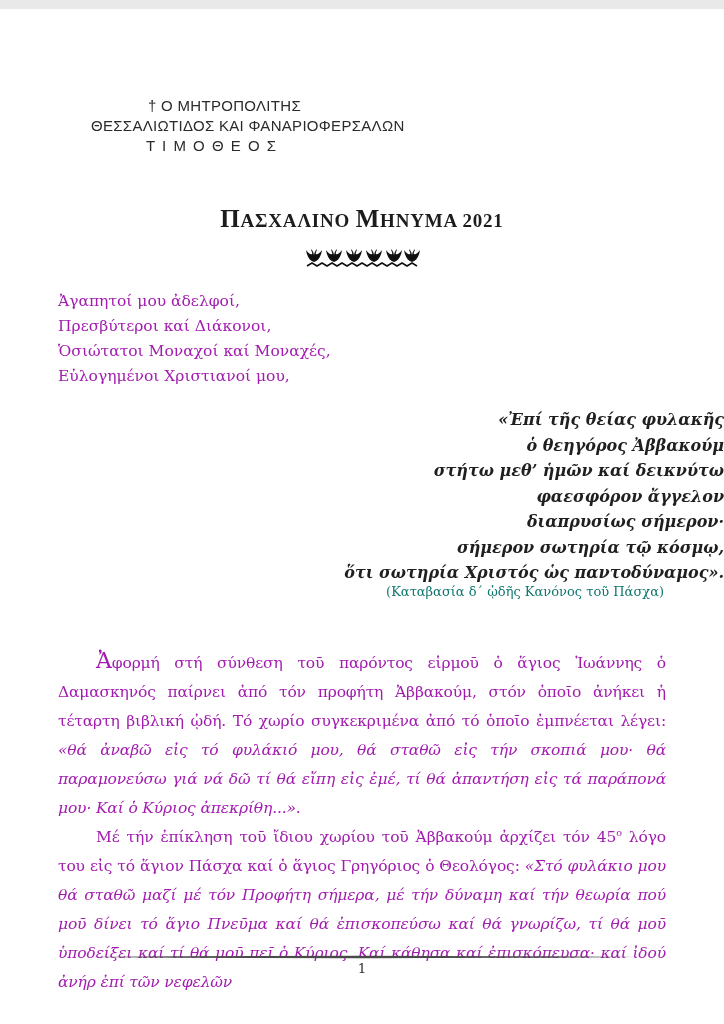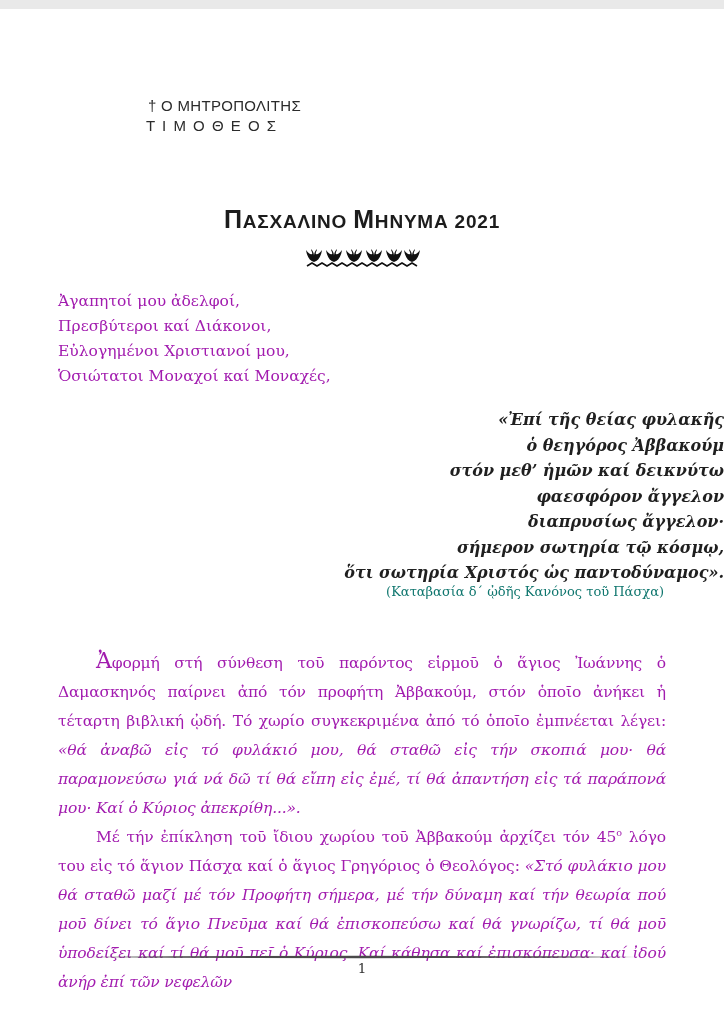--- a/index.html
+++ b/index.html
@@ -31,21 +31,21 @@
   .letterhead .lh3 { padding-left: 82px; letter-spacing: 1.5px; }
 
   
   .doc-title {
     position: absolute;
     top: 196px;
     left: 0;
     width: 724px;
     margin: 0;
     text-align: center;
-    font-family: Liberation Sans, sans-serif;
+    font-family: Liberation Serif, serif;
     font-weight: bold;
     font-size: 19px;
     letter-spacing: 0.8px;
     color: #1c1c1c;
     white-space: pre;
   }
   .doc-title .bigcap { font-size: 25px; }
 
   
   .ornament-wrap {
@@ -124,20 +124,21 @@
     color: #333333;
   }
 </style>
 </head>
 <body>
 
 <div class="page">
 
   <div class="letterhead">
     <div class="lh1">† Ο ΜΗΤΡΟΠΟΛΙΤΗΣ</div>
+    <div class="lh2">ΘΕΣΣΑΛΙΩΤΙΔΟΣ ΚΑΙ ΦΑΝΑΡΙΟΦΕΡΣΑΛΩΝ</div>
     <div class="lh3">Τ Ι Μ Ο Θ Ε Ο Σ</div>
   </div>
 
   <h1 class="doc-title"><span class="bigcap">Π</span><span>ΑΣΧΑΛΙΝΟ </span><span class="bigcap">Μ</span><span>ΗΝΥΜΑ </span><span>2021</span></h1>
 
   <div class="ornament-wrap">
     <svg width="118" height="24" viewBox="0 0 118 24" aria-hidden="true">
       <defs>
         <g id="palm" fill="#111111">
           <path d="M9 14 C5 13 2 9 1 2 C4 6 6 7 7 6 C8 5 6 3 6 1 C8 3 9 5 9 8 C9 5 10 3 12 1 C12 3 10 5 11 6 C12 7 14 6 17 2 C16 9 13 13 9 14 Z"></path>
@@ -149,30 +150,30 @@
       <use href="#palm" x="62" y="1"></use>
       <use href="#palm" x="82" y="1"></use>
       <use href="#palm" x="100" y="1"></use>
       <path d="M4 19 L9 16 L14 19 L19 16 L24 19 L29 16 L34 19 L39 16 L44 19 L49 16 L54 19 L59 16 L64 19 L69 16 L74 19 L79 16 L84 19 L89 16 L94 19 L99 16 L104 19 L109 16 L114 19" fill="none" stroke="#111111" stroke-width="1.6"></path>
     </svg>
   </div>
 
   <div class="salutation">
     <div>Ἀγαπητοί μου ἀδελφοί,</div>
     <div>Πρεσβύτεροι καί Διάκονοι,</div>
+    <div>Ὁσιώτατοι Μοναχοί καί Μοναχές,</div>
     <div>Εὐλογημένοι Χριστιανοί μου,</div>
-    <div>Ὁσιώτατοι Μοναχοί καί Μοναχές,</div>
   </div>
 
   <div class="hymn">
     <div>«Ἐπί τῆς θείας φυλακῆς</div>
     <div>ὁ θεηγόρος Ἀββακούμ</div>
-    <div>στόν μεθ’ ἡμῶν καί δεικνύτω</div>
+    <div>στήτω μεθ’ ἡμῶν καί δεικνύτω</div>
     <div>φαεσφόρον ἄγγελον</div>
-    <div>διαπρυσίως ἄγγελον·</div>
+    <div>διαπρυσίως σήμερον·</div>
     <div>σήμερον σωτηρία τῷ κόσμῳ,</div>
     <div>ὅτι σωτηρία Χριστός ὡς παντοδύναμος».</div>
   </div>
 
   <div class="attribution">(Καταβασία δ΄ ᾠδῆς Κανόνος τοῦ Πάσχα)</div>
 
   <div class="body-text">
     <p><span class="lead-cap">Ἀ</span><span>φορμή στή σύνθεση τοῦ παρόντος εἱρμοῦ ὁ ἅγιος Ἰωάννης ὁ Δαμασκηνός παίρνει ἀπό τόν προφήτη Ἀββακούμ, στόν ὁποῖο ἀνήκει ἡ τέταρτη βιβλική ᾠδή. Τό χωρίο συγκεκριμένα ἀπό τό ὁποῖο ἐμπνέεται λέγει: </span><i>«θά ἀναβῶ εἰς τό φυλάκιό μου, θά σταθῶ εἰς τήν σκοπιά μου· θά παραμονεύσω γιά νά δῶ τί θά εἴπη εἰς ἐμέ, τί θά ἀπαντήση εἰς τά παράπονά μου· Καί ὁ Κύριος ἀπεκρίθη...».</i></p>
     <p><span>Μέ τήν ἐπίκληση τοῦ ἴδιου χωρίου τοῦ Ἀββακούμ ἀρχίζει τόν 45</span><sup>ο</sup><span> λόγο του εἰς τό ἅγιον Πάσχα καί ὁ ἅγιος Γρηγόριος ὁ Θεολόγος: </span><i>«Στό φυλάκιο μου θά σταθῶ μαζί μέ τόν Προφήτη σήμερα, μέ τήν δύναμη καί τήν θεωρία πού μοῦ δίνει τό ἅγιο Πνεῦμα καί θά ἐπισκοπεύσω καί θά γνωρίζω, τί θά μοῦ ὑποδείξει καί τί θά μοῦ πεῖ ὁ Κύριος. Καί κάθησα καί ἐπισκόπευσα· καί ἰδού ἀνήρ ἐπί τῶν νεφελῶν</i></p>
   </div>

